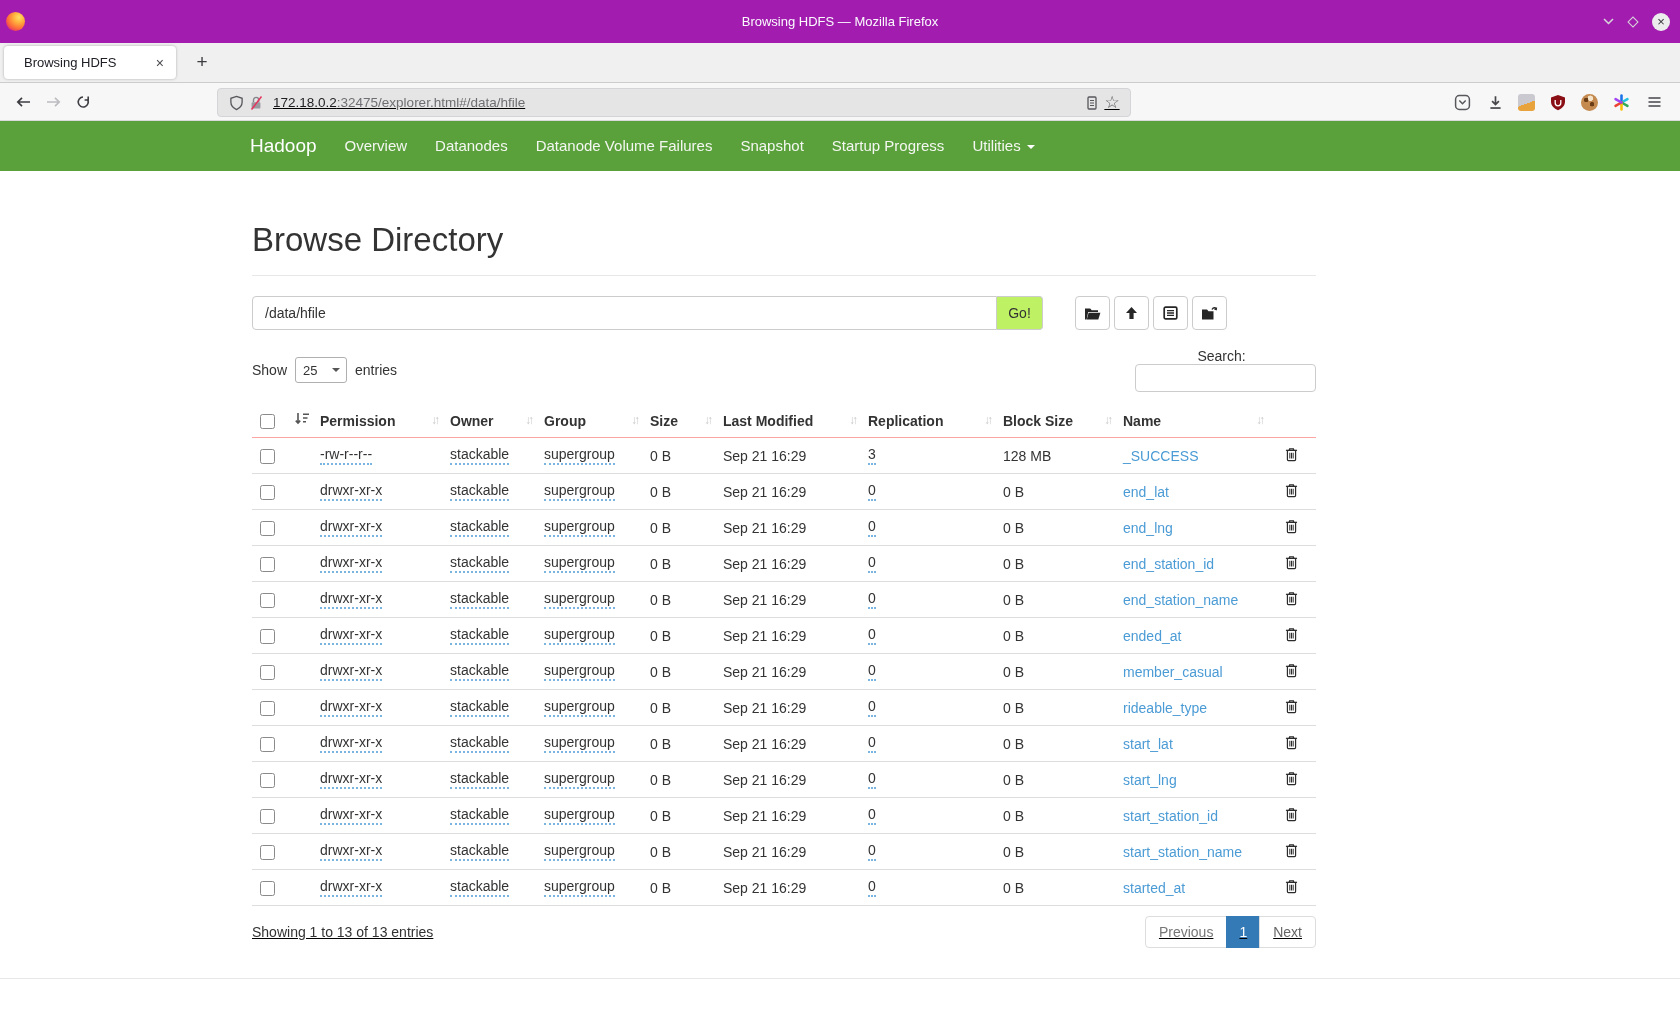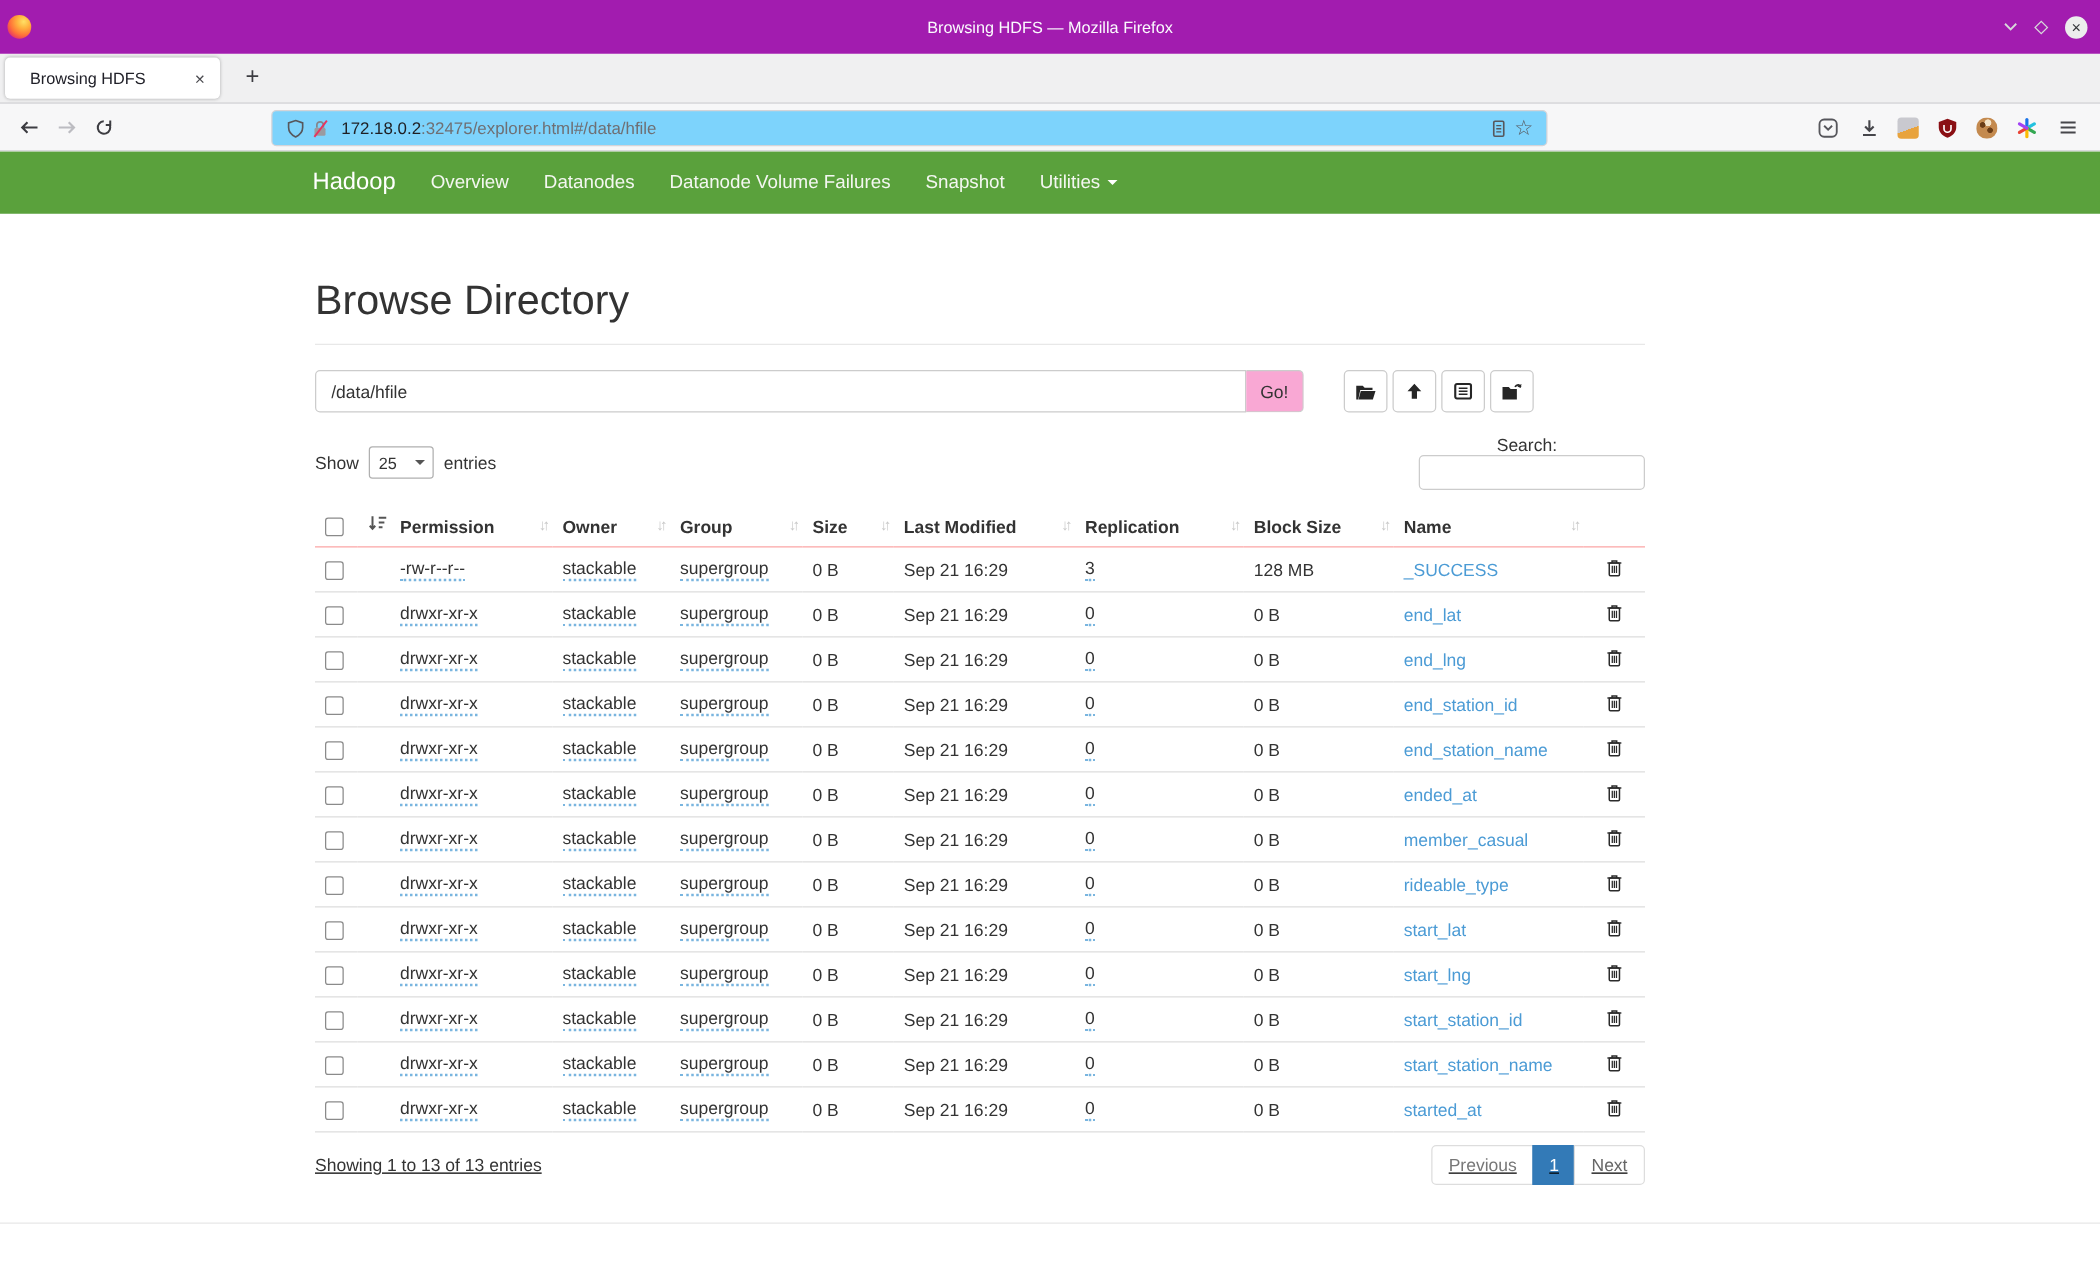--- a/index.html
+++ b/index.html
@@ -26,22 +26,22 @@
   .tab-title { font-size:13px; color:#202028; flex:1; }
   .tab-close { color:#4a4a4f; font-size:14px; padding:0 2px; }
   .tab-close::before { content:"\00d7"; }
   .newtab { margin-left:12px; font-size:19px; color:#3c3c41; width:28px; height:28px; text-align:center; line-height:26px; border-radius:4px; }
   .newtab::before { content:"+"; }
 
   
   .toolbar { height:38px; background:#f7f7f8; border-bottom:1px solid #d9d9dc; position:relative; display:flex; align-items:center; }
   .navbtn { width:30px; height:28px; display:flex; align-items:center; justify-content:center; border-radius:3px; }
   .navbtn.back { margin-left:8px; }
-  .urlbar { position:absolute; left:217px; top:5px; width:1021px; height:29px; background:#7dd3fc;
-    border:1px solid #d4d4d8; border-radius:4px; display:flex; align-items:center; padding:0 8px; }
+  .urlbar { position:absolute; left:217px; top:5px; width:914px; height:29px; background:#e5e5e5;
+    border:1px solid #d4d4d8; border-radius:4px; display:flex; align-items:center; padding:0 8px;text-decoration:underline; }
   .urlbar .sep { flex:1; }
   .url-text { font-size:13.5px; margin-left:7px; white-space:nowrap; }
   .url-host { color:#1f1f23; }
   .url-rest { color:#6f6f73; }
   .tb-right { position:absolute; right:0; top:0; height:38px; display:flex; align-items:center; gap:13px; padding-right:16px; }
   .ticon { display:flex; align-items:center; justify-content:center; width:20px; height:20px; }
   .star-glyph { font-size:17px; color:#57575c; line-height:1; }
   .star-glyph::before { content:"\2606"; }
   .mask-icon { width:17px; height:17px; border-radius:3px;
     background:linear-gradient(160deg,#c9c9cf 0 55%,#e8a33d 55% 100%); }
@@ -60,21 +60,21 @@
 
   
   .container { width:1064px; margin-left:252px; }
   .page-title { margin:50px 0 16px; font-size:33px; font-weight:500; color:#333; }
   .rule { border:none; border-top:1px solid #e8e8e8; }
 
   .path-row { display:flex; margin-top:20px; align-items:flex-start; }
   .path-input { width:745px; height:34px; border:1px solid #ccc; border-radius:4px 0 0 4px; padding:0 12px;
     font-size:14px; color:#333; font-family:"Liberation Sans",sans-serif; outline:none; }
   .go-btn { width:46px; height:34px; border:1px solid #ccc; border-left:none; border-radius:0 4px 4px 0;
-    background:#f9a8d4; font-size:14px; color:#333; font-family:"Liberation Sans",sans-serif; }
+    background:#bef264; font-size:14px; color:#333; font-family:"Liberation Sans",sans-serif; }
   .action-group { display:flex; margin-left:32px; gap:4px; }
   .act-btn { width:35px; height:34px; background:#fff; border:1px solid #ccc; border-radius:4px;
     display:flex; align-items:center; justify-content:center; }
 
   .controls-row { display:flex; justify-content:space-between; align-items:center; margin-top:18px; }
   .show-group { display:flex; align-items:center; font-size:14px; color:#333; }
   .page-size { width:52px; height:26px; border:1px solid #b0b0b0; border-radius:3px; margin:0 8px;
     display:flex; align-items:center; padding:0 7px; font-size:13px; color:#333; position:relative; }
   .page-size .caret { position:absolute; right:6px; border-left:4px solid transparent; border-right:4px solid transparent; border-top:4.5px solid #555; }
   .search-group { display:flex; align-items:center; font-size:14px; color:#333;flex-direction:column; }
@@ -210,20 +210,21 @@
       </span>
     </div>
   </div>
 
   <div class="hnav">
     <span class="brand">Hadoop</span>
     <a>Overview</a>
     <a>Datanodes</a>
     <a>Datanode Volume Failures</a>
     <a>Snapshot</a>
+    <a>Startup Progress</a>
     <a><span>Utilities</span><span class="caret-down"></span></a>
   </div>
 
   <div class="container">
     <h1 class="page-title">Browse Directory</h1>
     <hr class="rule">
 
     <div class="path-row">
       <input class="path-input" type="text" value="/data/hfile" style="">
       <button class="go-btn">Go!</button>

